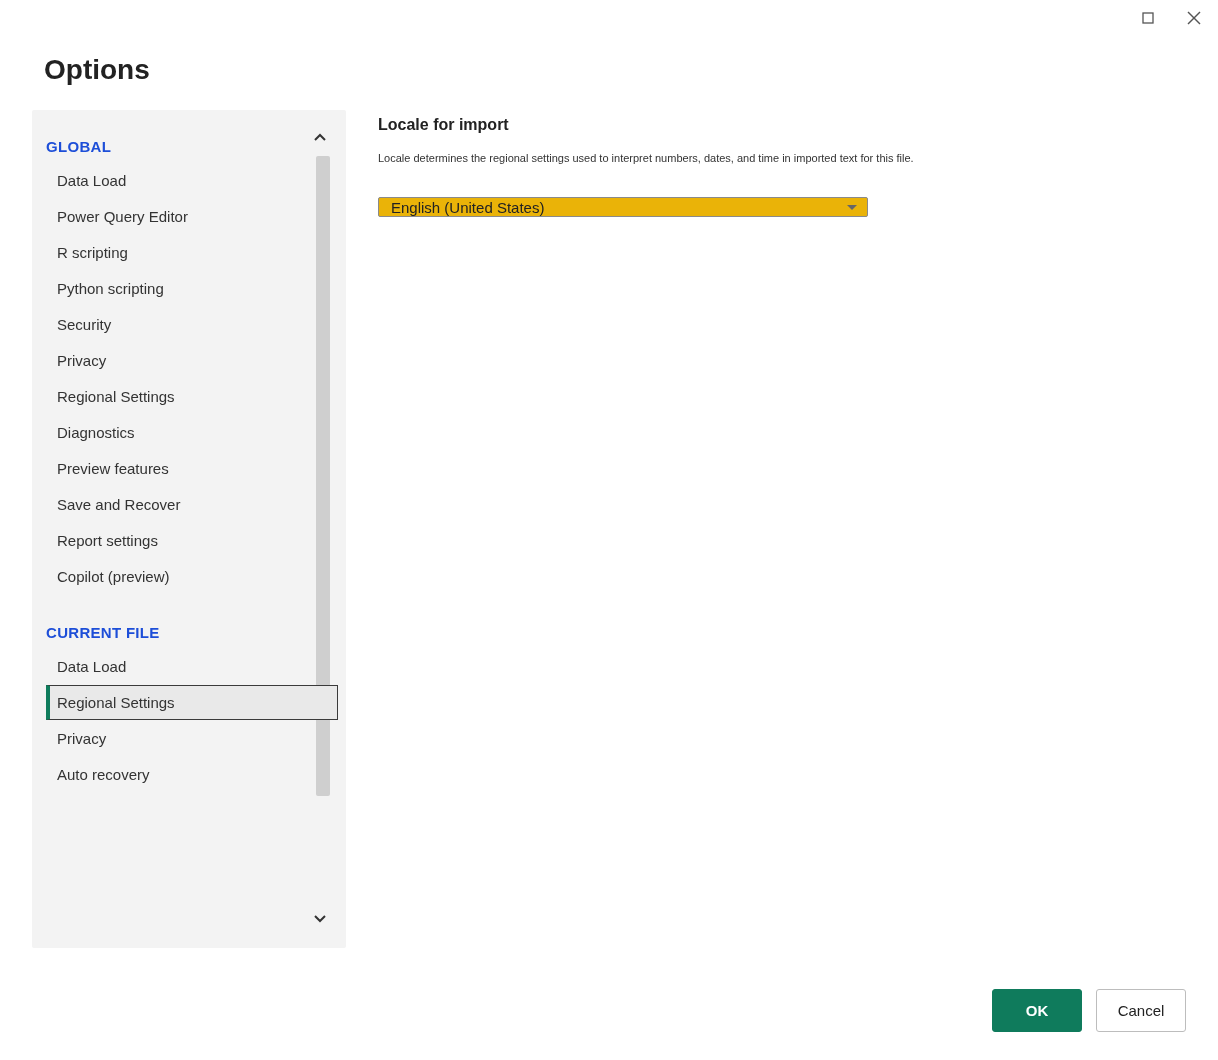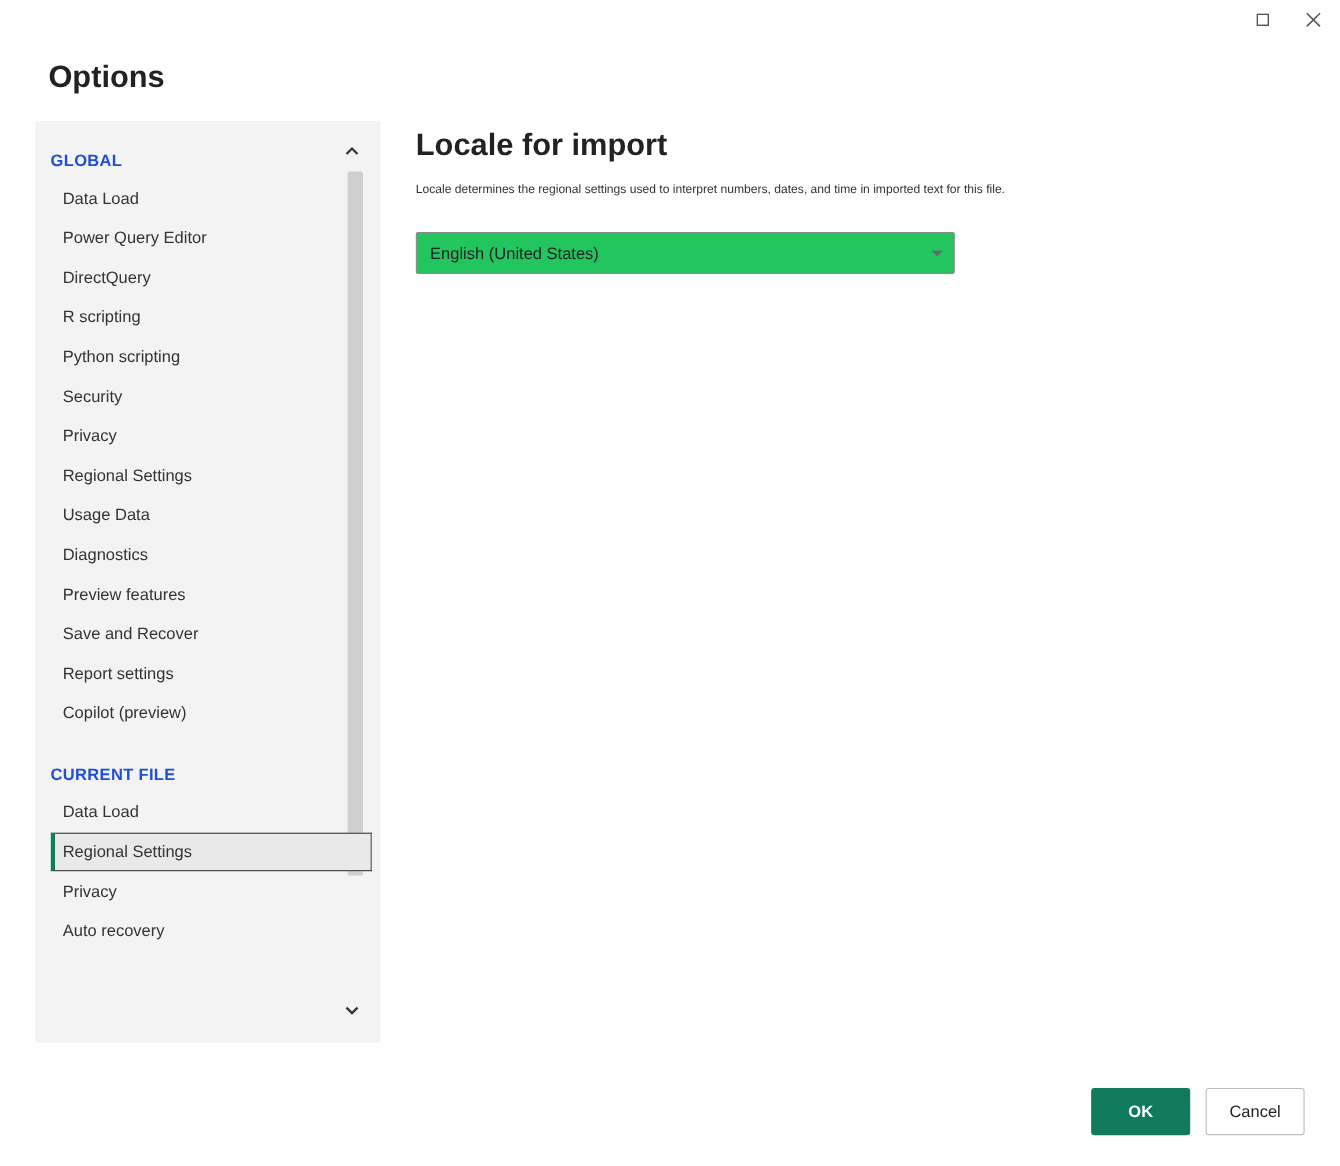--- a/index.html
+++ b/index.html
@@ -103,43 +103,43 @@
       width: 14px;
       height: 640px;
       background: #cfcfcf;
       border-radius: 2px;
     }
     .content {
       flex: 1;
       padding-top: 6px;
     }
     .content h2 {
-      font-size: 28px;
+      font-size: 16px;
       font-weight: 600;
       color: #222;
       margin-bottom: 16px;
     }
     .content p {
       font-size: 11px;
       color: #333;
       line-height: 1.55;
       max-width: 740px;
       margin-bottom: 30px;
     }
     .select-wrap {
       width: 490px;
-      height: 38px;
+      height: 20px;
       border: 1px solid #8a8a8a;
       border-radius: 2px;
       display: flex;
       align-items: center;
       padding: 0 10px 0 12px;
       justify-content: space-between;
       cursor: pointer;
-      background: #22c55e;
+      background: #eab308;
       margin-top: 19px;
     }
     .select-wrap span { font-size: 15px; color: #222; }
     .select-caret {
       width: 0; height: 0;
       border-left: 5px solid transparent;
       border-right: 5px solid transparent;
       border-top: 5px solid #666;
     }
     .footer {
@@ -201,27 +201,25 @@
       <div class="scroll-arrow down">
         <svg width="16" height="16" viewBox="0 0 16 16">
             <polyline points="3,6 8,11 13,6" fill="none" stroke="#333" stroke-width="2"></polyline>
           </svg>
       </div>
 
       <div class="sidebar-inner">
         <div class="section-header">GLOBAL</div>
         <div class="nav-item">Data Load</div>
         <div class="nav-item">Power Query Editor</div>
-        <div class="nav-item">DirectQuery</div>
         <div class="nav-item">R scripting</div>
         <div class="nav-item">Python scripting</div>
         <div class="nav-item">Security</div>
         <div class="nav-item">Privacy</div>
         <div class="nav-item">Regional Settings</div>
-        <div class="nav-item">Usage Data</div>
         <div class="nav-item">Diagnostics</div>
         <div class="nav-item">Preview features</div>
         <div class="nav-item">Save and Recover</div>
         <div class="nav-item">Report settings</div>
         <div class="nav-item">Copilot (preview)</div>
 
         <div class="section-header mt">CURRENT FILE</div>
         <div class="nav-item">Data Load</div>
         <div class="nav-item selected">Regional Settings</div>
         <div class="nav-item">Privacy</div>

